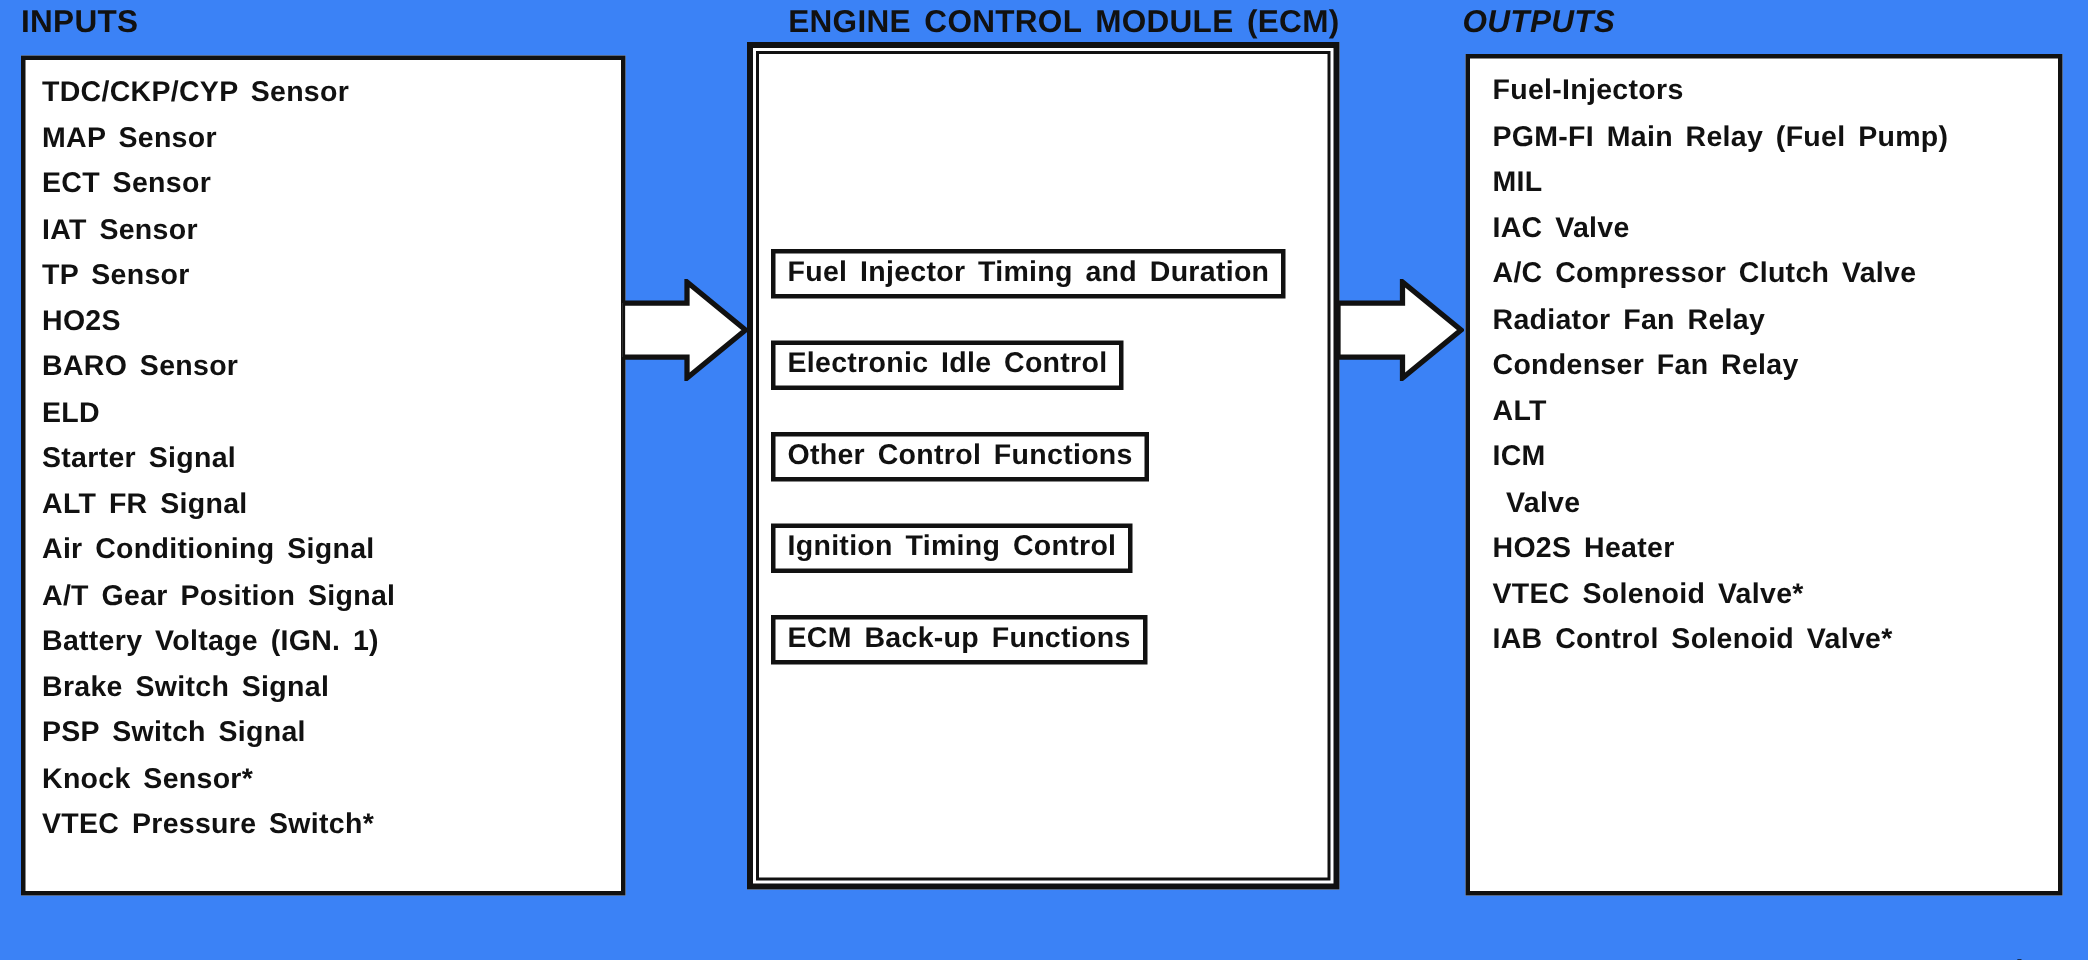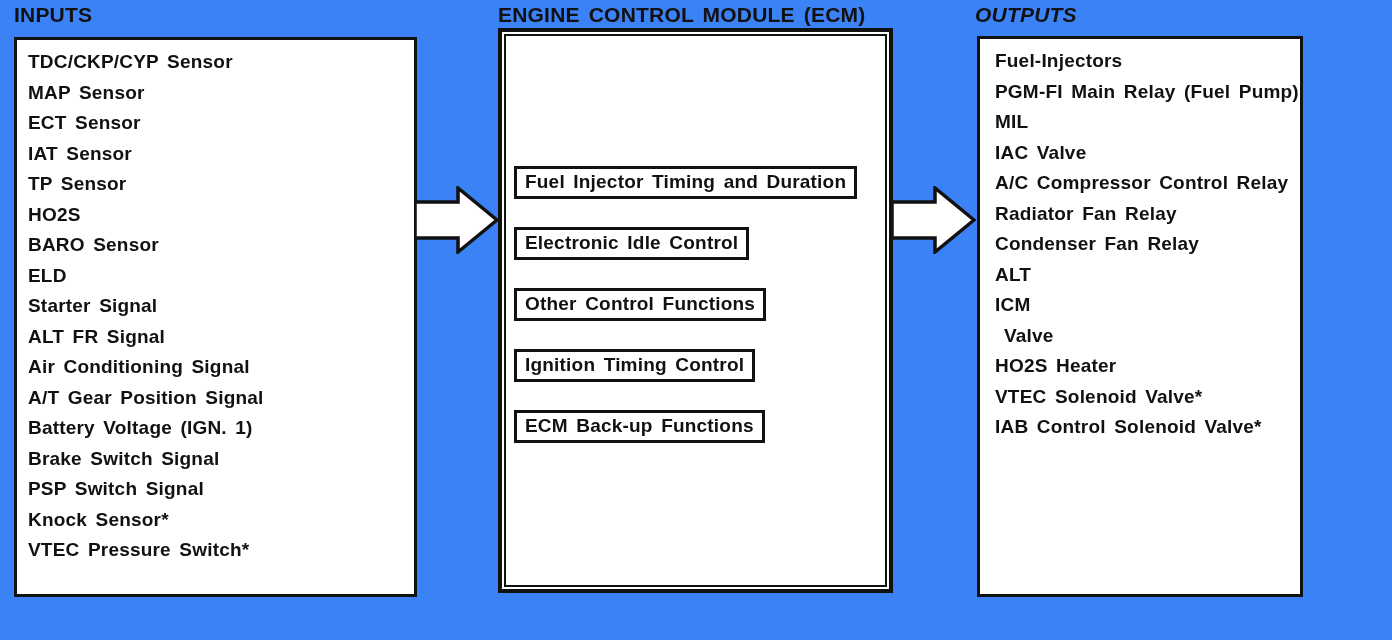--- a/index.html
+++ b/index.html
@@ -16,31 +16,31 @@
     word-spacing: 3px;
   }
   .col-title {
     position: absolute;
     top: 3px;
     font-size: 21px;
     line-height: 24px;
     white-space: nowrap;
   }
   #inputs-title  { left: 14px; }
-  #ecm-title     { left: 498px; width: 395px; text-align: left; }
+  #ecm-title     { left: 498px; width: 395px; text-align: right; }
   #outputs-title { left: 975px; font-style: italic; }
 
   .panel {
     position: absolute;
     background: #ffffff;
     border: 3px solid #111111;
     box-sizing: border-box;
   }
   #inputs-panel  { left: 14px;  top: 37px; width: 403px; height: 560px; }
-  #outputs-panel { left: 977px; top: 36px; width: 326px; height: 561px; }
+  #outputs-panel { left: 977px; top: 36px; width: 398px; height: 561px; }
 
   #ecm-panel {
     left: 498px; top: 28px; width: 395px; height: 565px;
     border-width: 4px;
   }
   #ecm-inner-border {
     position: absolute;
     inset: 2px;
     border: 2px solid #111111;
     pointer-events: none;
@@ -136,21 +136,21 @@
       </div>
   </div>
 
   <div class="panel" id="outputs-panel">
     <ul class="io-list">
 
     <li>Fuel-Injectors</li>
         <li>PGM-FI Main Relay (Fuel Pump)</li>
         <li>MIL</li>
         <li>IAC Valve</li>
-        <li>A/C Compressor Control Relay</li>
+        <li>A/C Compressor Clutch Valve</li>
         <li>Radiator Fan Relay</li>
         <li>Condenser Fan Relay</li>
         <li>ALT</li>
         <li>ICM</li>
         <li class="indent">Valve</li>
         <li>HO2S Heater</li>
         <li>VTEC Solenoid Valve*</li>
         <li>IAB Control Solenoid Valve*</li>
       </ul>
   </div>

